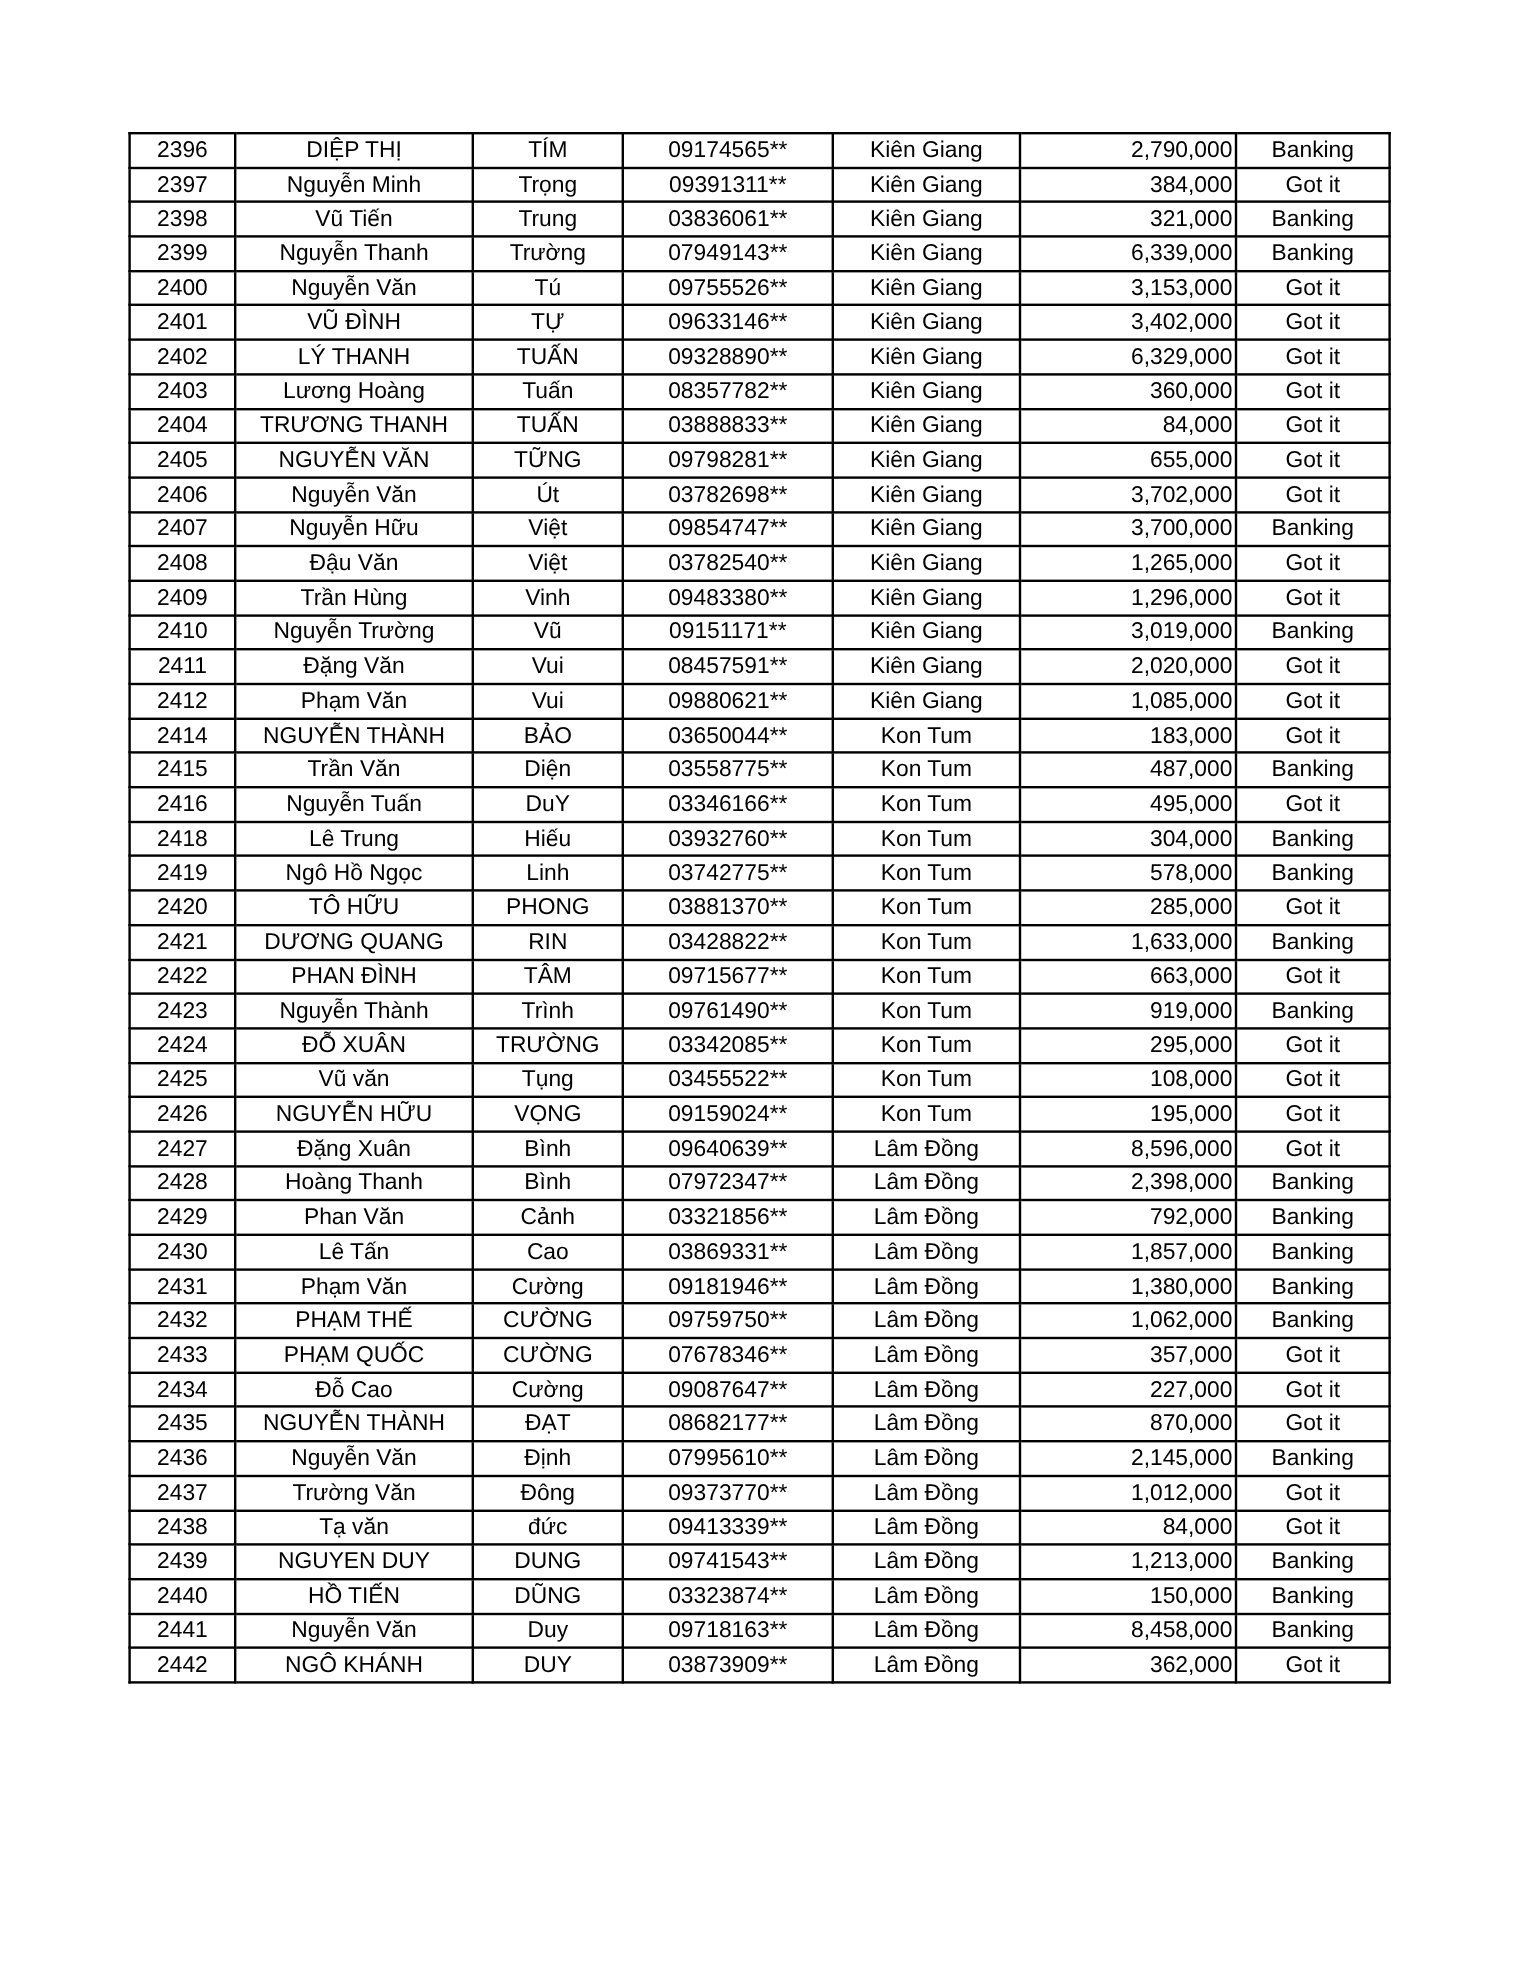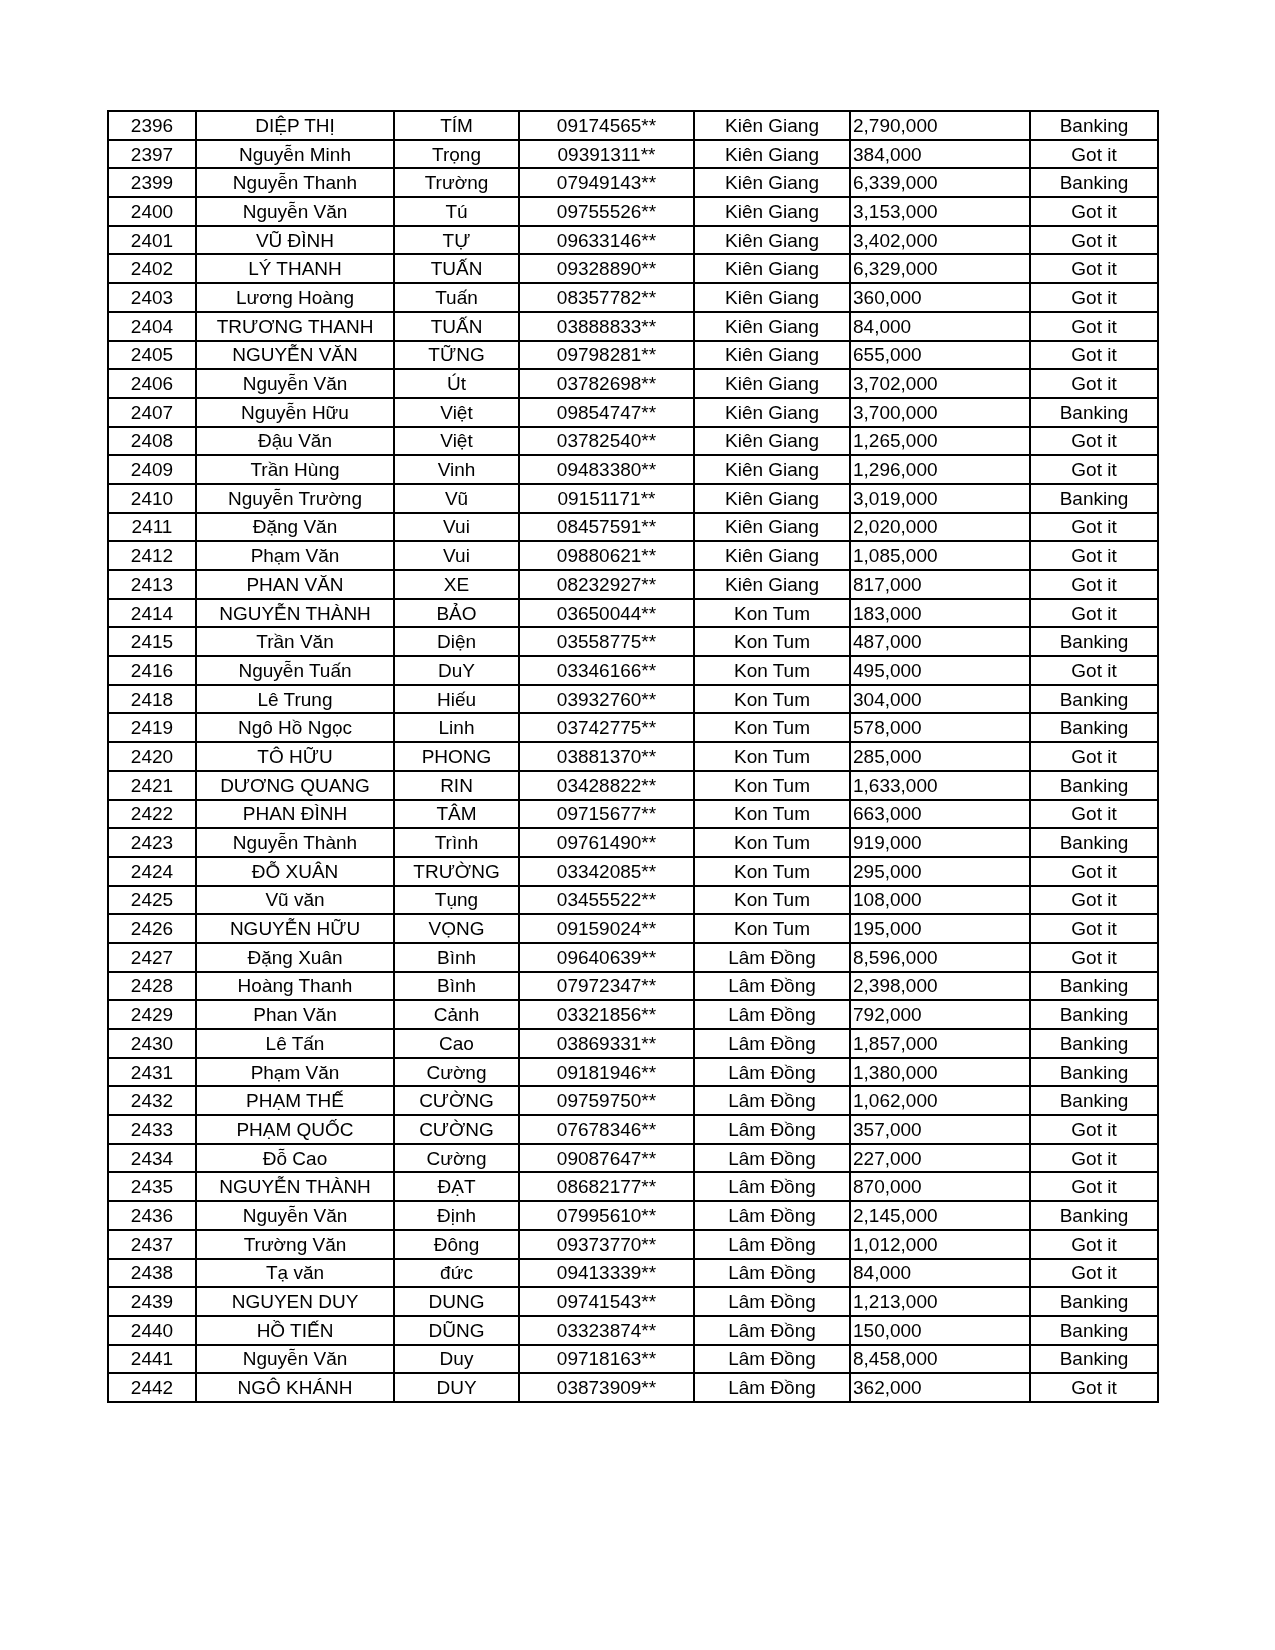--- a/index.html
+++ b/index.html
@@ -31,21 +31,21 @@
     padding: 0 2px;
     font-size: 19px;
     line-height: 1;
     color: #000000;
     white-space: nowrap;
     overflow: hidden;
     vertical-align: middle;
     font-family: "Liberation Sans", "DejaVu Sans", sans-serif;
   }
   td.c-id, td.c-name, td.c-phone, td.c-prov { text-align: center; }
-  td.c-amount { text-align: left; padding-right: 9px; }
+  td.c-amount { text-align: right; padding-right: 9px; }
   td.c-status { text-align: center; padding-left: 11px; }
 </style>
 </head>
 <body>
 
 <div class="page">
   <table class="data-table">
     <colgroup>
       <col style="width:88px">
       <col style="width:198px">
@@ -69,20 +69,29 @@
   <tr>
     <td class="c-id">2397</td>
     <td class="c-name">Nguyễn Minh</td>
     <td class="c-name">Trọng</td>
     <td class="c-phone">09391311**</td>
     <td class="c-prov">Kiên Giang</td>
     <td class="c-amount">384,000</td>
     <td class="c-status">Got it</td>
   </tr>
 
+  <tr>
+    <td class="c-id">2398</td>
+    <td class="c-name">Vũ Tiến</td>
+    <td class="c-name">Trung</td>
+    <td class="c-phone">03836061**</td>
+    <td class="c-prov">Kiên Giang</td>
+    <td class="c-amount">321,000</td>
+    <td class="c-status">Banking</td>
+  </tr>
 
   <tr>
     <td class="c-id">2399</td>
     <td class="c-name">Nguyễn Thanh</td>
     <td class="c-name">Trường</td>
     <td class="c-phone">07949143**</td>
     <td class="c-prov">Kiên Giang</td>
     <td class="c-amount">6,339,000</td>
     <td class="c-status">Banking</td>
   </tr>
@@ -210,29 +219,20 @@
   <tr>
     <td class="c-id">2412</td>
     <td class="c-name">Phạm Văn</td>
     <td class="c-name">Vui</td>
     <td class="c-phone">09880621**</td>
     <td class="c-prov">Kiên Giang</td>
     <td class="c-amount">1,085,000</td>
     <td class="c-status">Got it</td>
   </tr>
 
-  <tr>
-    <td class="c-id">2413</td>
-    <td class="c-name">PHAN VĂN</td>
-    <td class="c-name">XE</td>
-    <td class="c-phone">08232927**</td>
-    <td class="c-prov">Kiên Giang</td>
-    <td class="c-amount">817,000</td>
-    <td class="c-status">Got it</td>
-  </tr>
 
   <tr>
     <td class="c-id">2414</td>
     <td class="c-name">NGUYỄN THÀNH</td>
     <td class="c-name">BẢO</td>
     <td class="c-phone">03650044**</td>
     <td class="c-prov">Kon Tum</td>
     <td class="c-amount">183,000</td>
     <td class="c-status">Got it</td>
   </tr>

